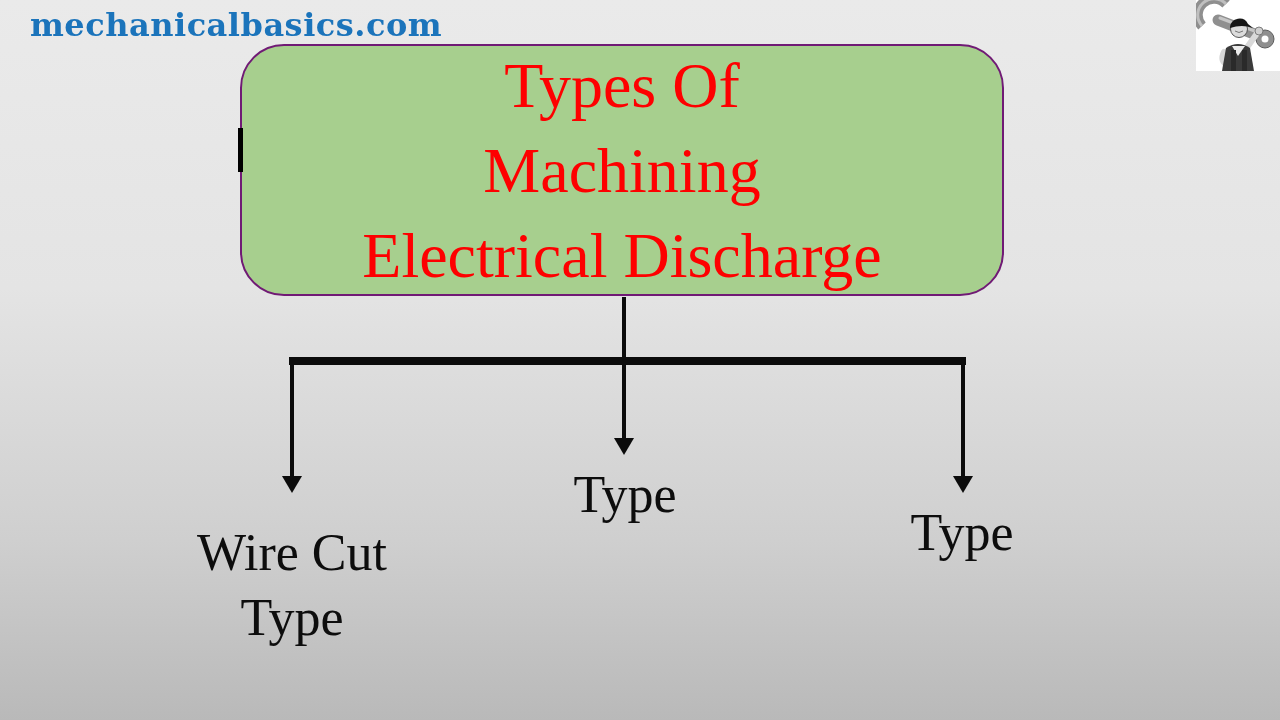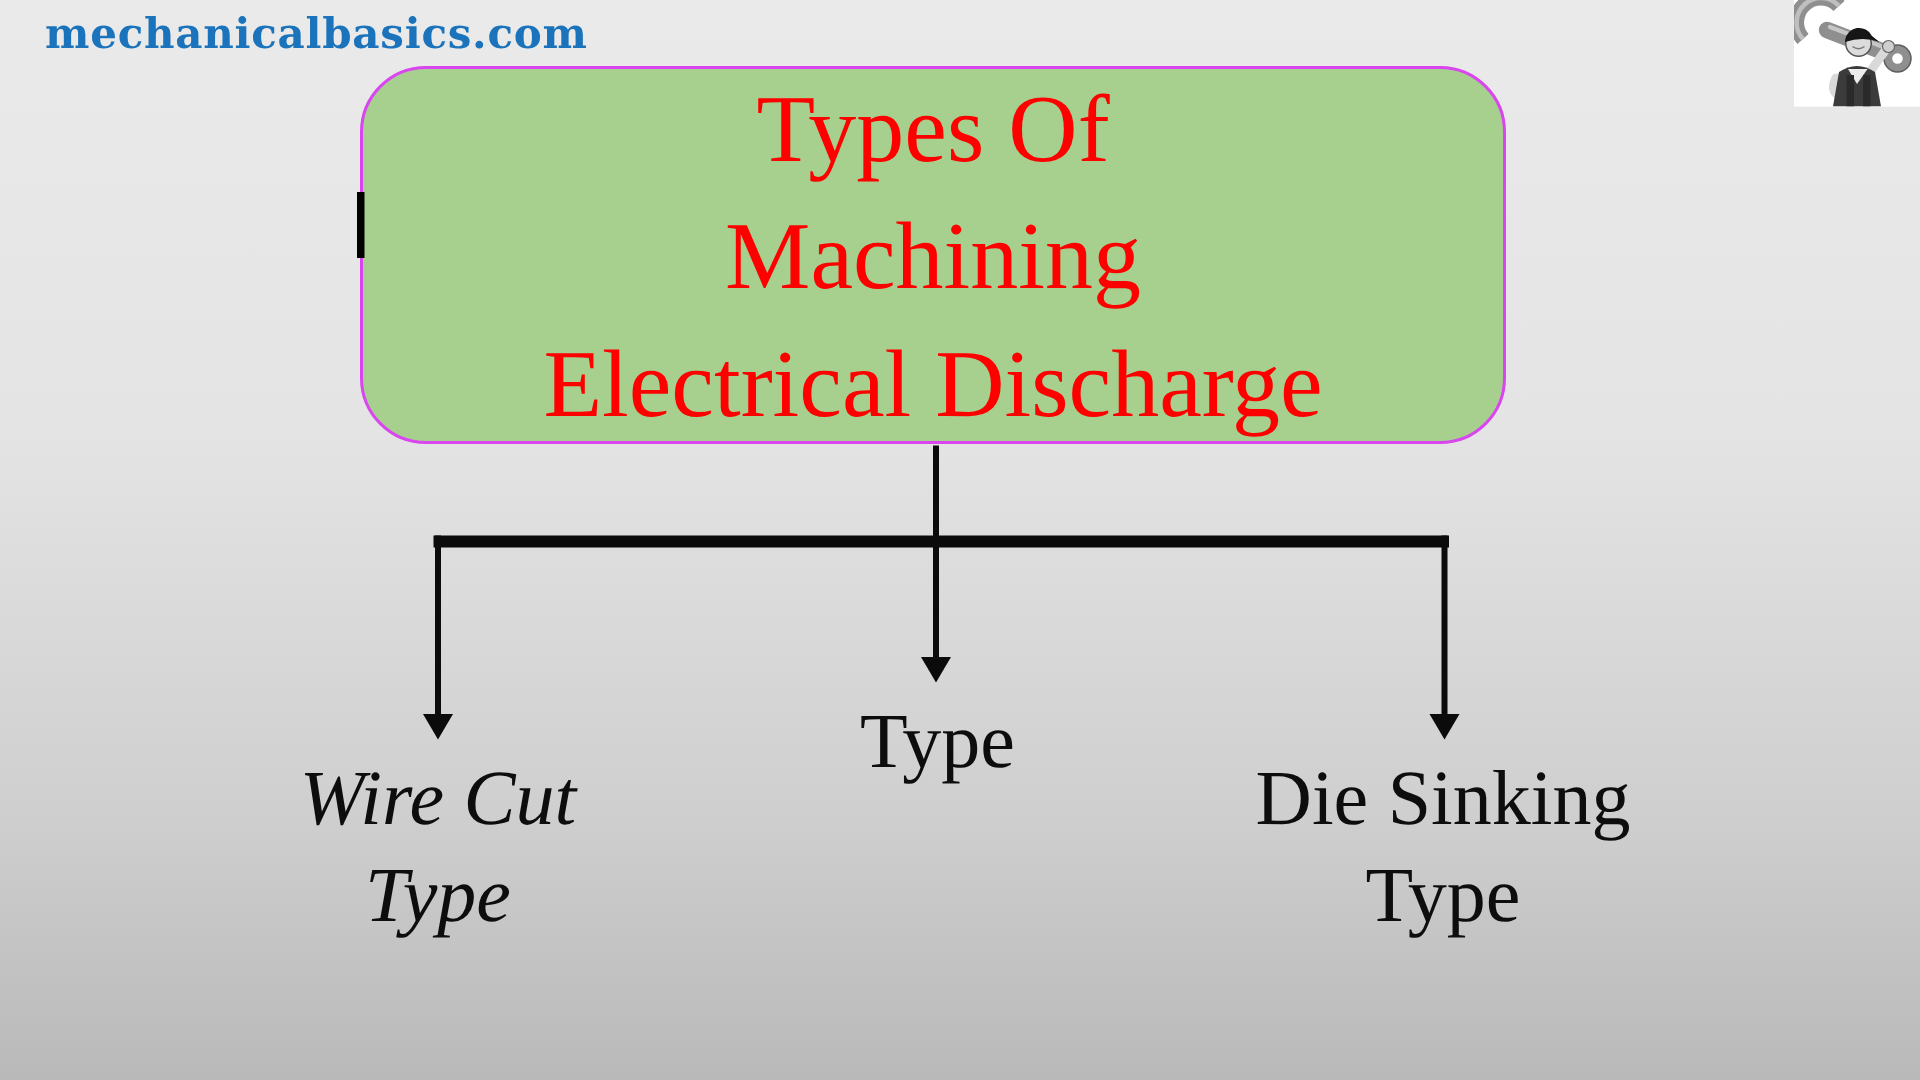--- a/index.html
+++ b/index.html
@@ -4,28 +4,28 @@
 <style>
   html,body{margin:0;padding:0;}
   body{
     width:1280px;height:720px;position:relative;overflow:hidden;
     background:linear-gradient(180deg,#eaeaea 0%,#e4e4e4 40%,#cfcfcf 75%,#b9b9b9 100%);
     font-family:"Liberation Serif","DejaVu Serif",serif;
   }
   .watermark{
     position:absolute;left:30px;top:6px;
     font-family:"DejaVu Serif","Liberation Serif",serif;
-    font-weight:bold;font-size:28px;letter-spacing:.5px;color:#1b74bb;
+    font-weight:bold;font-size:32px;letter-spacing:.5px;color:#1b74bb;
   }
   .logo-box{
     position:absolute;right:0;top:0;width:84px;height:71px;background:#ffffff;
   }
   .title-box{
     position:absolute;left:240px;top:44px;width:764px;height:252px;
-    background:#a7cf8e;border:2px solid #d946ef;border-radius:44px;
+    background:#a7cf8e;border:2px solid #701a75;border-radius:44px;
     box-sizing:border-box;
     display:flex;flex-direction:column;align-items:center;justify-content:center;
     text-align:center;color:#fe0000;font-size:64px;line-height:85px;font-weight:normal;
   }
   .cursor-bar{
     position:absolute;left:238px;top:128px;width:5px;height:44px;background:#000;
   }
   .line{position:absolute;background:#0b0b0b;}
   .h-bar{left:289px;top:357px;width:677px;height:8px;}
   .v-stem-mid{left:622px;top:297px;width:4px;height:142px;}
@@ -36,21 +36,21 @@
     border-left:10px solid transparent;border-right:10px solid transparent;
     border-top:17px solid #0b0b0b;
   }
   .ah-mid{left:614px;top:438px;}
   .ah-left{left:282px;top:476px;}
   .ah-right{left:953px;top:476px;}
   .branch-label{
     position:absolute;text-align:center;color:#0d0d0d;
     font-size:52px;line-height:65px;
   }
-  .bl-left{left:132px;top:500px;width:320px;font-style:italic;}
+  .bl-left{left:132px;top:520px;width:320px;}
   .bl-mid{left:448px;top:462px;width:354px;}
   .bl-right{left:785px;top:500px;width:354px;}
 </style>
 </head>
 <body>
 
 <div class="watermark">mechanicalbasics.com</div>
 
 <div class="logo-box">
   <svg width="84" height="71" viewBox="0 0 84 71">
@@ -93,15 +93,14 @@
 <div class="arrowhead ah-right"></div>
 
 <div class="branch-label bl-left">
   <div>Wire Cut</div>
   <div>Type</div>
 </div>
 <div class="branch-label bl-mid">
   <div>Type</div>
 </div>
 <div class="branch-label bl-right">
-  <div>Die Sinking</div>
   <div>Type</div>
 </div>
 
 </body></html>

